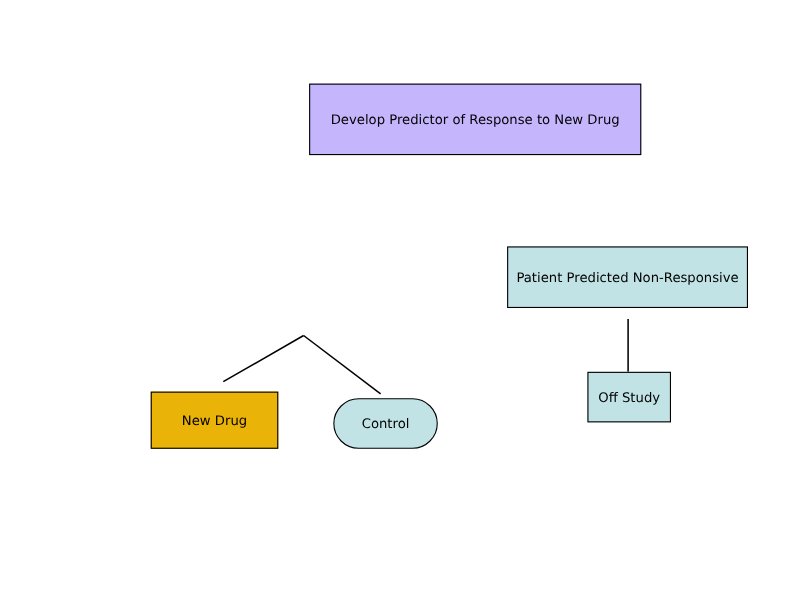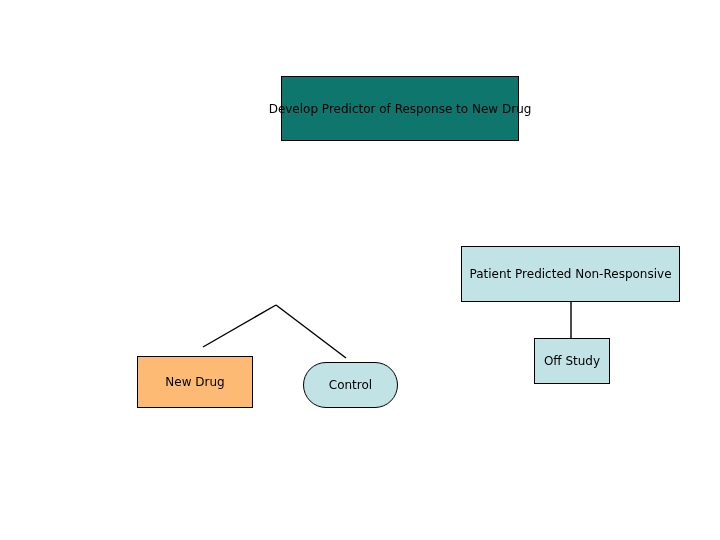--- a/index.html
+++ b/index.html
@@ -48,30 +48,30 @@
 <body>
 
 <div id="canvas">
 
   <svg id="connectors" viewBox="0 0 720 540" width="720" height="540" xmlns="http://www.w3.org/2000/svg">
     <polyline points="276,305 203,347" fill="none" stroke="#000000" stroke-width="1.4"></polyline>
     <polyline points="276,305 346,358" fill="none" stroke="#000000" stroke-width="1.4"></polyline>
     <polyline points="571,290 571,338" fill="none" stroke="#000000" stroke-width="1.4"></polyline>
   </svg>
 
-  <div class="node" style="left:281px; top:76px; width:238px; height:65px; background:#0f766e;justify-content:center;">
+  <div class="node" style="left:281px; top:76px; width:302px; height:65px; background:#c4b5fd;justify-content:center;">
     <span class="node-label">Develop Predictor of Response to New Drug</span>
   </div>
 
 
-  <div class="node" style="left:461px; top:246px; width:219px; height:56px; background:#c2e3e6;">
+  <div class="node" style="left:461px; top:224px; width:219px; height:56px; background:#c2e3e6;">
     <span class="node-label">Patient Predicted Non-Responsive</span>
   </div>
 
-  <div class="node" style="left:137px; top:356px; width:116px; height:52px; background:#fdba74;">
+  <div class="node" style="left:137px; top:356px; width:116px; height:52px; background:#eab308;">
     <span class="node-label">New Drug</span>
   </div>
 
   <div class="node" style="left:303px; top:362px; width:95px; height:46px; background:#c2e3e6;border-radius:23px;">
     <span class="node-label">Control</span>
   </div>
 
   <div class="node" style="left:534px; top:338px; width:76px; height:46px; background:#c2e3e6;">
     <span class="node-label">Off Study</span>
   </div>

